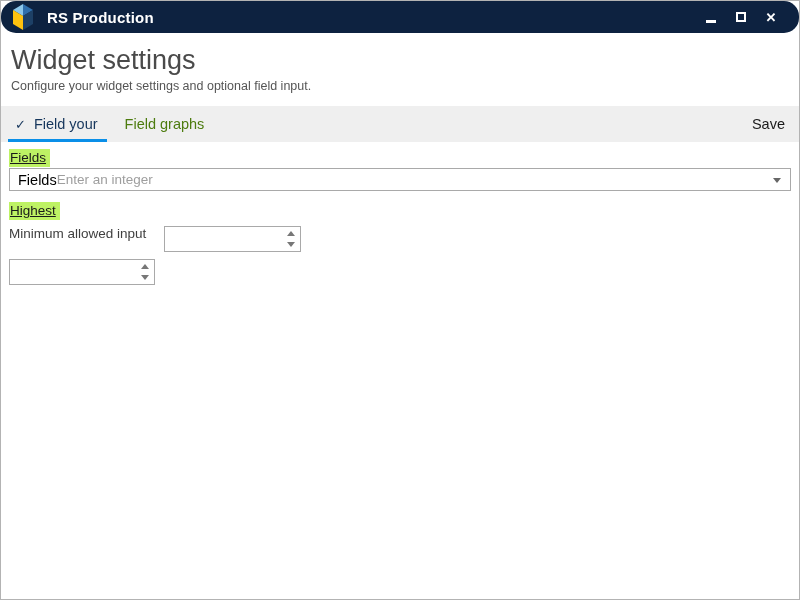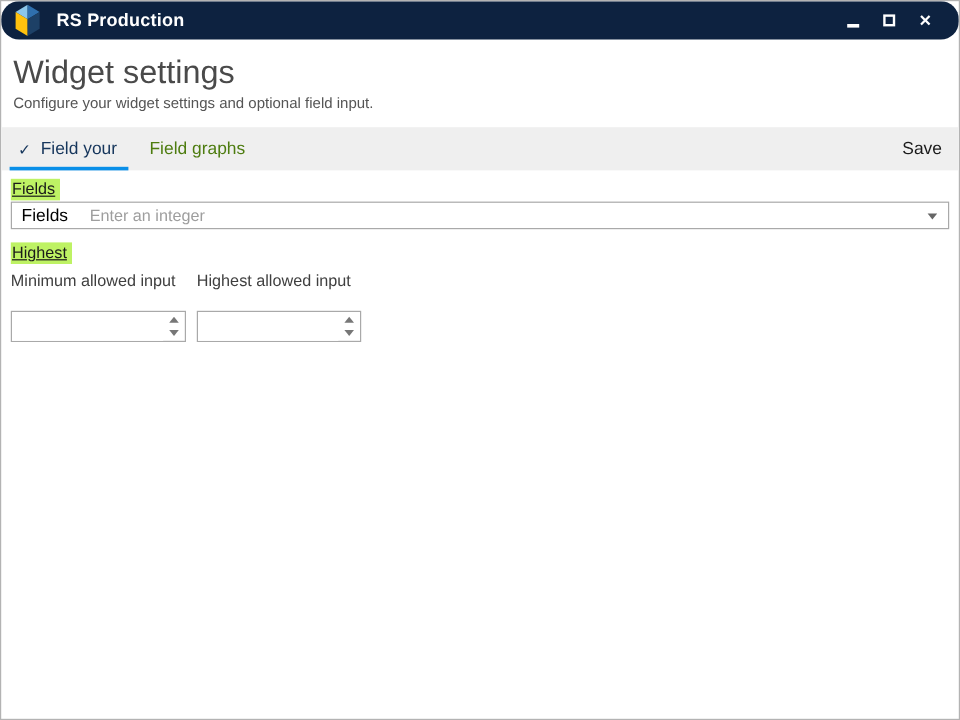--- a/index.html
+++ b/index.html
@@ -89,21 +89,21 @@
     padding:1px 4px 2px 1px;
     margin-top:3px;
   }
   .combo {
     height:23px; border:1px solid #a9a9a9; background:#fff;
     display:flex; align-items:center;
     padding:0 22px 0 8px; position:relative;
     margin-top:1px; cursor:pointer;
   }
   .combo-value { font-size:14.5px; color:#000; white-space:nowrap; }
-  .combo-placeholder { font-size:13.5px; color:#9e9e9e; margin-left:18px; white-space:nowrap; }
+  .combo-placeholder { font-size:13.5px; color:#9e9e9e; margin-left:0; white-space:nowrap; }
   .combo-arrow {
     position:absolute; right:9px; top:9px;
     width:0; height:0;
     border-left:4px solid transparent; border-right:4px solid transparent;
     border-top:5px solid #666;
   }
   .gap-s { height:8px; }
 
   .num-row { display:flex; gap:9px; margin-top:6px; }
   .num-label { font-size:13.5px; color:#3f3f3f; display:block; margin-bottom:18px; white-space:nowrap; }
@@ -194,21 +194,20 @@
         <span class="num-label">Minimum allowed input</span>
         <div class="spin">
           <input type="text" value="" style="">
           <span class="spin-arrows">
             <span class="tri-up"></span>
             <span class="tri-down"></span>
           </span>
         </div>
       </div>
       <div class="col-max">
-        <span class="num-label">Highest allowed input</span>
         <div class="spin">
           <input type="text" value="" style="">
           <span class="spin-arrows">
             <span class="tri-up"></span>
             <span class="tri-down"></span>
           </span>
         </div>
       </div>
     </div>
 

